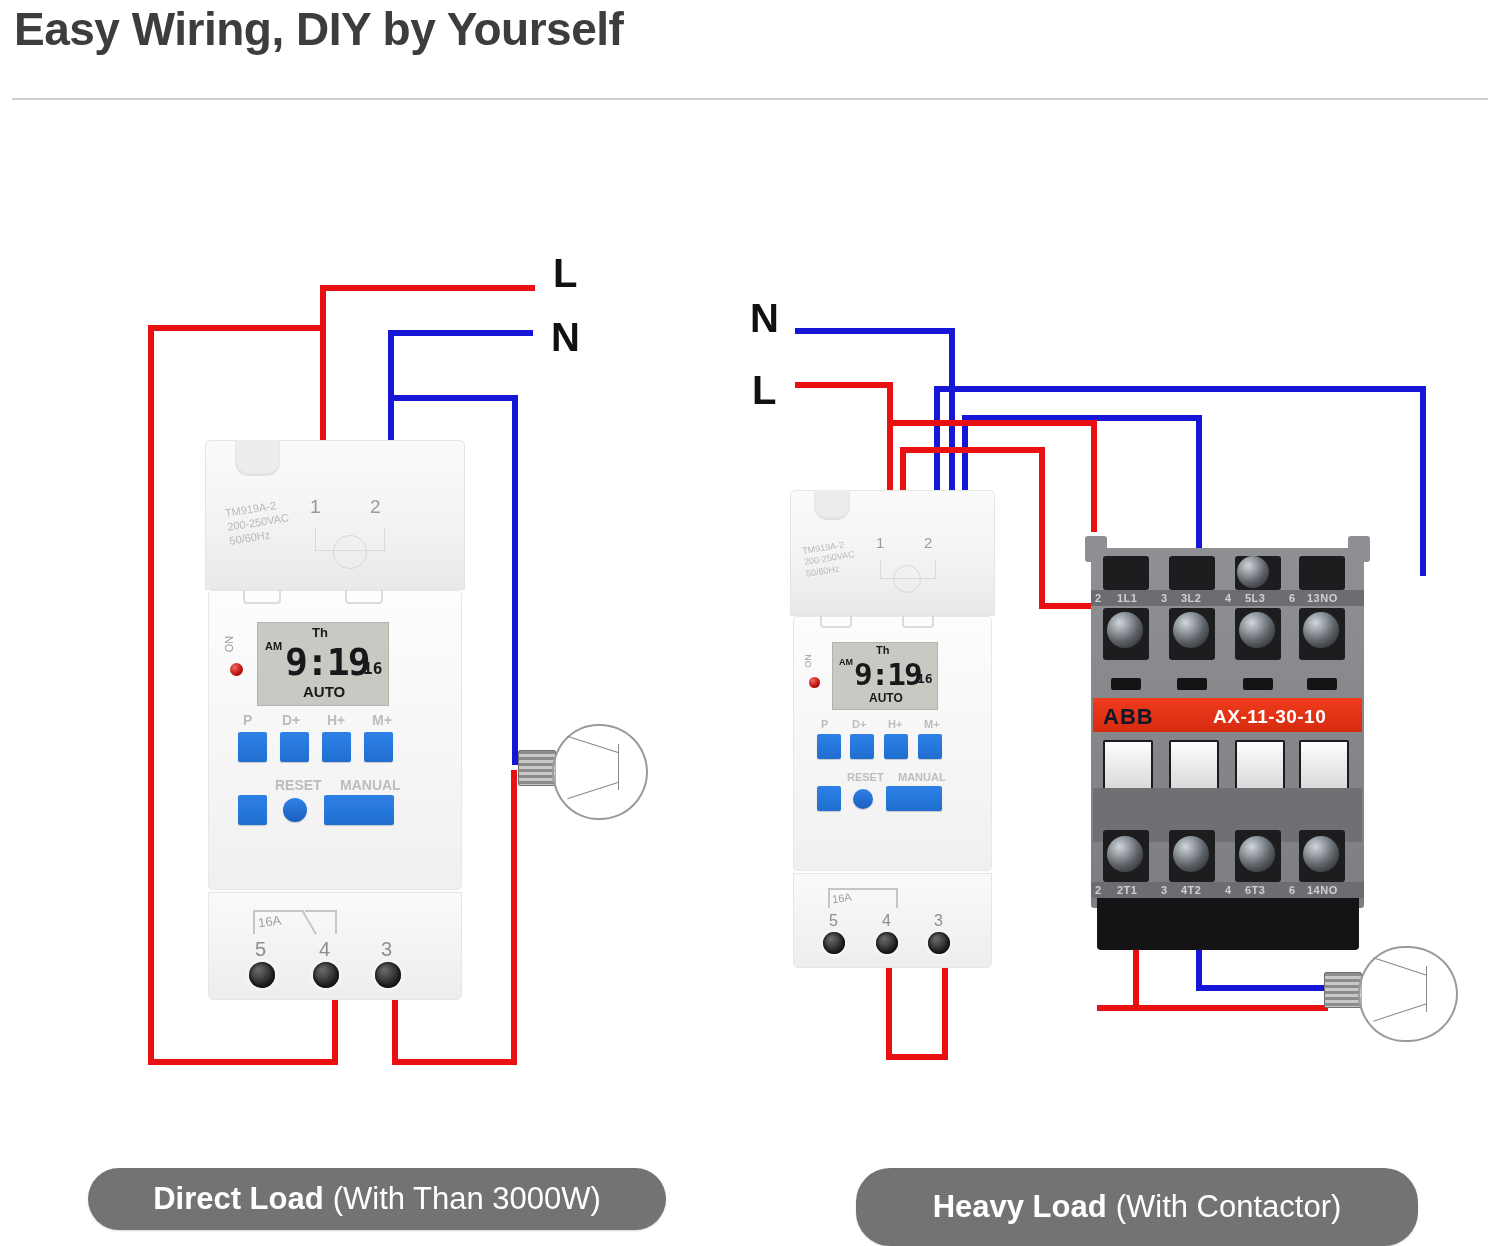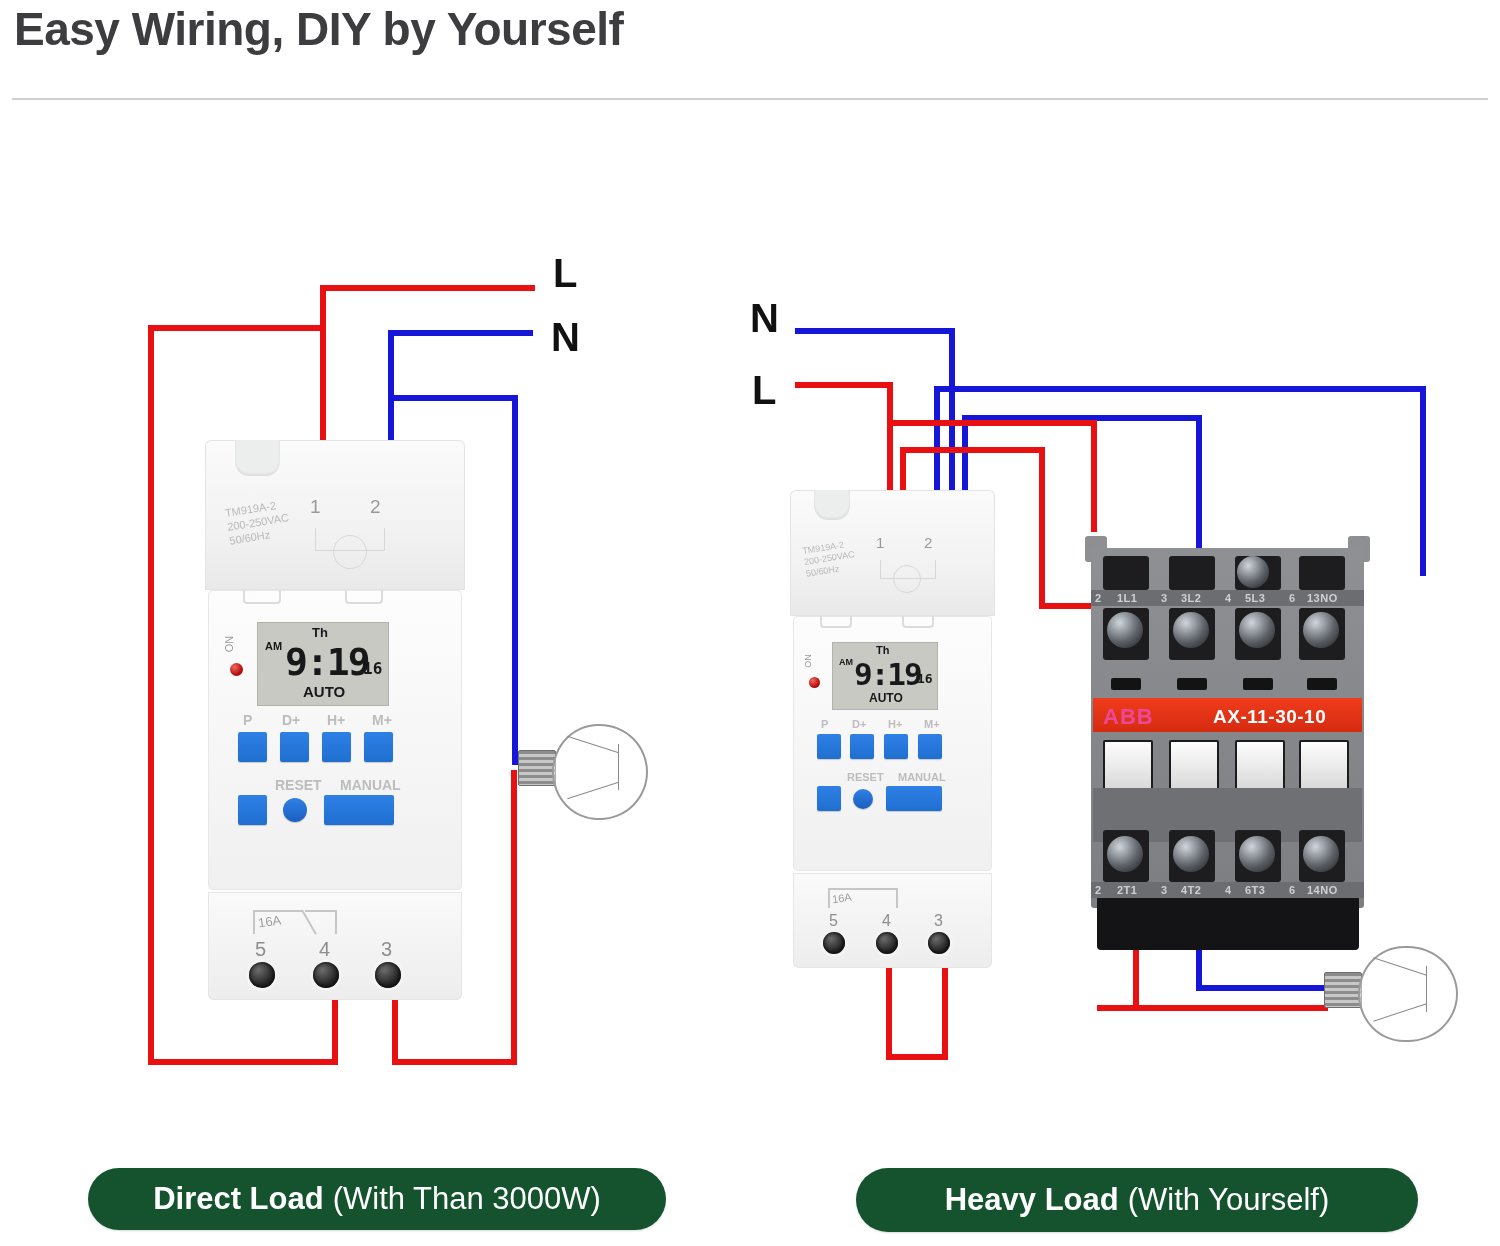--- a/index.html
+++ b/index.html
@@ -60,38 +60,38 @@
   .contactor{position:absolute;}
   .contactor .ear{position:absolute;background:#8d8f92;border-radius:3px;}
   .contactor .body{position:absolute;background:linear-gradient(180deg,#8e9094,#7c7e82);
       border-radius:3px;}
   .contactor .tcell{position:absolute;background:#1d1d1f;border-radius:3px;}
   .contactor .tscrew{position:absolute;border-radius:50%;
       background:radial-gradient(circle at 35% 30%,#cfd6dc,#5d6268 55%,#1b1d20);}
   .contactor .tlabelbar{position:absolute;background:#6b6d71;}
   .contactor .tlbl{position:absolute;color:#cfd0d2;font-size:11px;font-weight:bold;letter-spacing:.5px;}
   .contactor .redband{position:absolute;background:linear-gradient(180deg,#ef3c1c,#d62b10);}
-  .contactor .abb{position:absolute;color:#ec4899;font-weight:bold;letter-spacing:1px;}
+  .contactor .abb{position:absolute;color:#0f172a;font-weight:bold;letter-spacing:1px;}
   .contactor .model{position:absolute;color:#fff;font-weight:bold;letter-spacing:.5px;}
   .contactor .win{position:absolute;background:linear-gradient(180deg,#fdfdfd,#d8d8d8);
       border:2px solid #1c1c1e;border-radius:2px;}
   .contactor .midslab{position:absolute;background:#6e7074;}
   .contactor .darkslot{position:absolute;background:#131314;border-radius:2px;}
   .contactor .base{position:absolute;background:#141416;border-radius:0 0 4px 4px;}
 
   
   .bulb{position:absolute;}
   .bulb .glass{position:absolute;border:2px solid #9a9a9a;background:rgba(255,255,255,.45);}
   .bulb .base{position:absolute;background:
       repeating-linear-gradient(180deg,#8c8c8c 0 3px,#c8c8c8 3px 6px);
       border:1px solid #6f6f6f;border-radius:2px;}
   .bulb .fil{position:absolute;border:1.5px solid #8a8a8a;}
 
   
-  .pill{position:absolute;background:#14532d;border-radius:34px;display:flex;
+  .pill{position:absolute;background:#737373;border-radius:34px;display:flex;
       align-items:center;justify-content:center;color:#fff;white-space:nowrap;
       box-shadow:0 1px 2px rgba(0,0,0,.15);}
   .pill .b{font-weight:bold;font-size:31px;}
   .pill .n{font-size:31px;font-weight:normal;}
 </style>
 </head>
 <body>
 
 <div id="header-title">Easy Wiring, DIY by Yourself</div>
 <div id="header-rule"></div>
@@ -347,18 +347,18 @@
   </div>
 
   <div class="bulb" style="left:1320px;top:940px;width:160px;height:110px;">
     <div class="base" style="left:4px;top:32px;width:36px;height:34px;"></div>
     <div class="glass" style="left:38px;top:6px;width:96px;height:92px;border-radius:46px 50% 50% 46px / 50%;"></div>
     <div class="fil" style="left:52px;top:26px;width:56px;height:0;border-left:none;border-right:none;border-bottom:none;transform:rotate(18deg);"></div>
     <div class="fil" style="left:52px;top:72px;width:56px;height:0;border-left:none;border-right:none;border-bottom:none;transform:rotate(-18deg);"></div>
     <div class="fil" style="left:106px;top:26px;width:0;height:46px;border-top:none;border-bottom:none;border-right:none;"></div>
   </div>
 
-  <div class="pill" style="left:856px;top:1168px;width:562px;height:64px;">
+  <div class="pill" style="left:856px;top:1168px;width:562px;height:78px;">
     <span class="b">Heavy Load</span>
     <span style="width:9px;"></span>
-    <span class="n">(With Yourself)</span>
+    <span class="n">(With Contactor)</span>
   </div>
 </div>
 
 </body></html>

